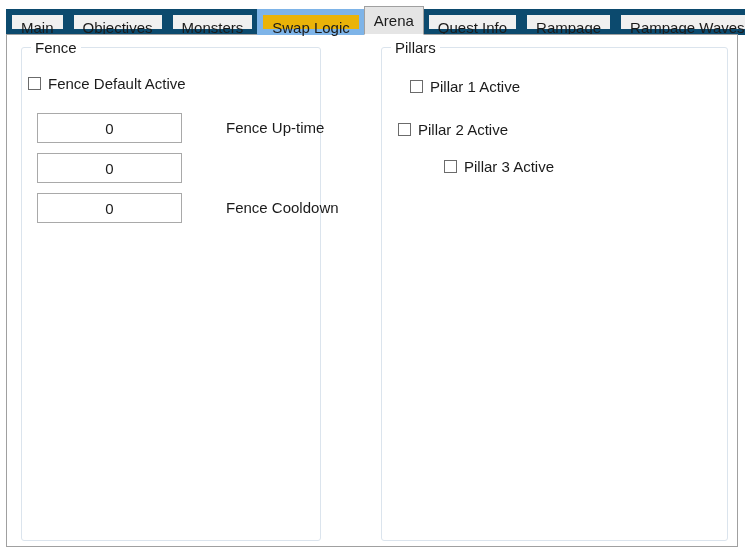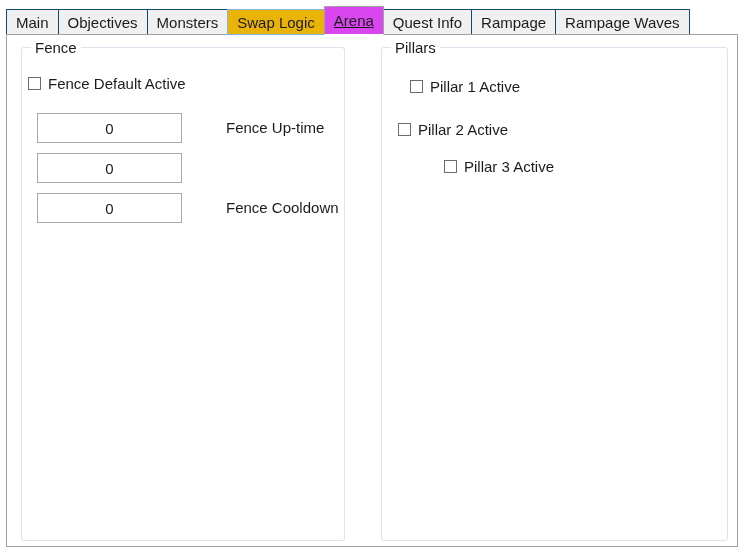--- a/index.html
+++ b/index.html
@@ -24,42 +24,41 @@
     display: flex;
     align-items: flex-end;
   }
   .tab {
     height: 26px;
     line-height: 26px;
     padding: 0 9px;
     font-size: 15px;
     color: #1b1b1b;
     background: #f0f0f0;
-    border: 1px solid #0c4a6e;
+    border: 6px solid #0c4a6e;
     margin-right: -1px;
     box-sizing: border-box;
     white-space: nowrap;
     cursor: default;
   }
   .tab.hover {
     background: #eab308;
     border-color: #7eb4e8;
     position: relative;
     z-index: 2;
   }
   .tab.selected {
-    background: #d946ef;
+    background: #e5e5e5;
     border: 1px solid #a0a0a0;
     border-bottom: 1px solid #ffffff;
     height: 29px;
     line-height: 27px;
     margin-top: -2px;
     position: relative;
     z-index: 5;
-    text-decoration: underline;
   }
 
   
   .panel {
     position: absolute;
     left: 6px;
     top: 34px;
     width: 732px;
     height: 513px;
     background: #ffffff;
@@ -78,21 +77,21 @@
   .groupbox > .gb-title {
     position: absolute;
     top: -9px;
     left: 9px;
     padding: 0 4px;
     background: #ffffff;
     font-size: 15px;
     color: #1b1b1b;
     white-space: nowrap;
   }
-  #fence-group  { left: 14px;  top: 12px; width: 324px; height: 494px; }
+  #fence-group  { left: 14px;  top: 12px; width: 300px; height: 494px; }
   #pillars-group{ left: 374px; top: 12px; width: 347px; height: 494px; }
 
   
   .checkrow {
     position: absolute;
     display: flex;
     align-items: center;
     white-space: nowrap;
     cursor: default;
   }

